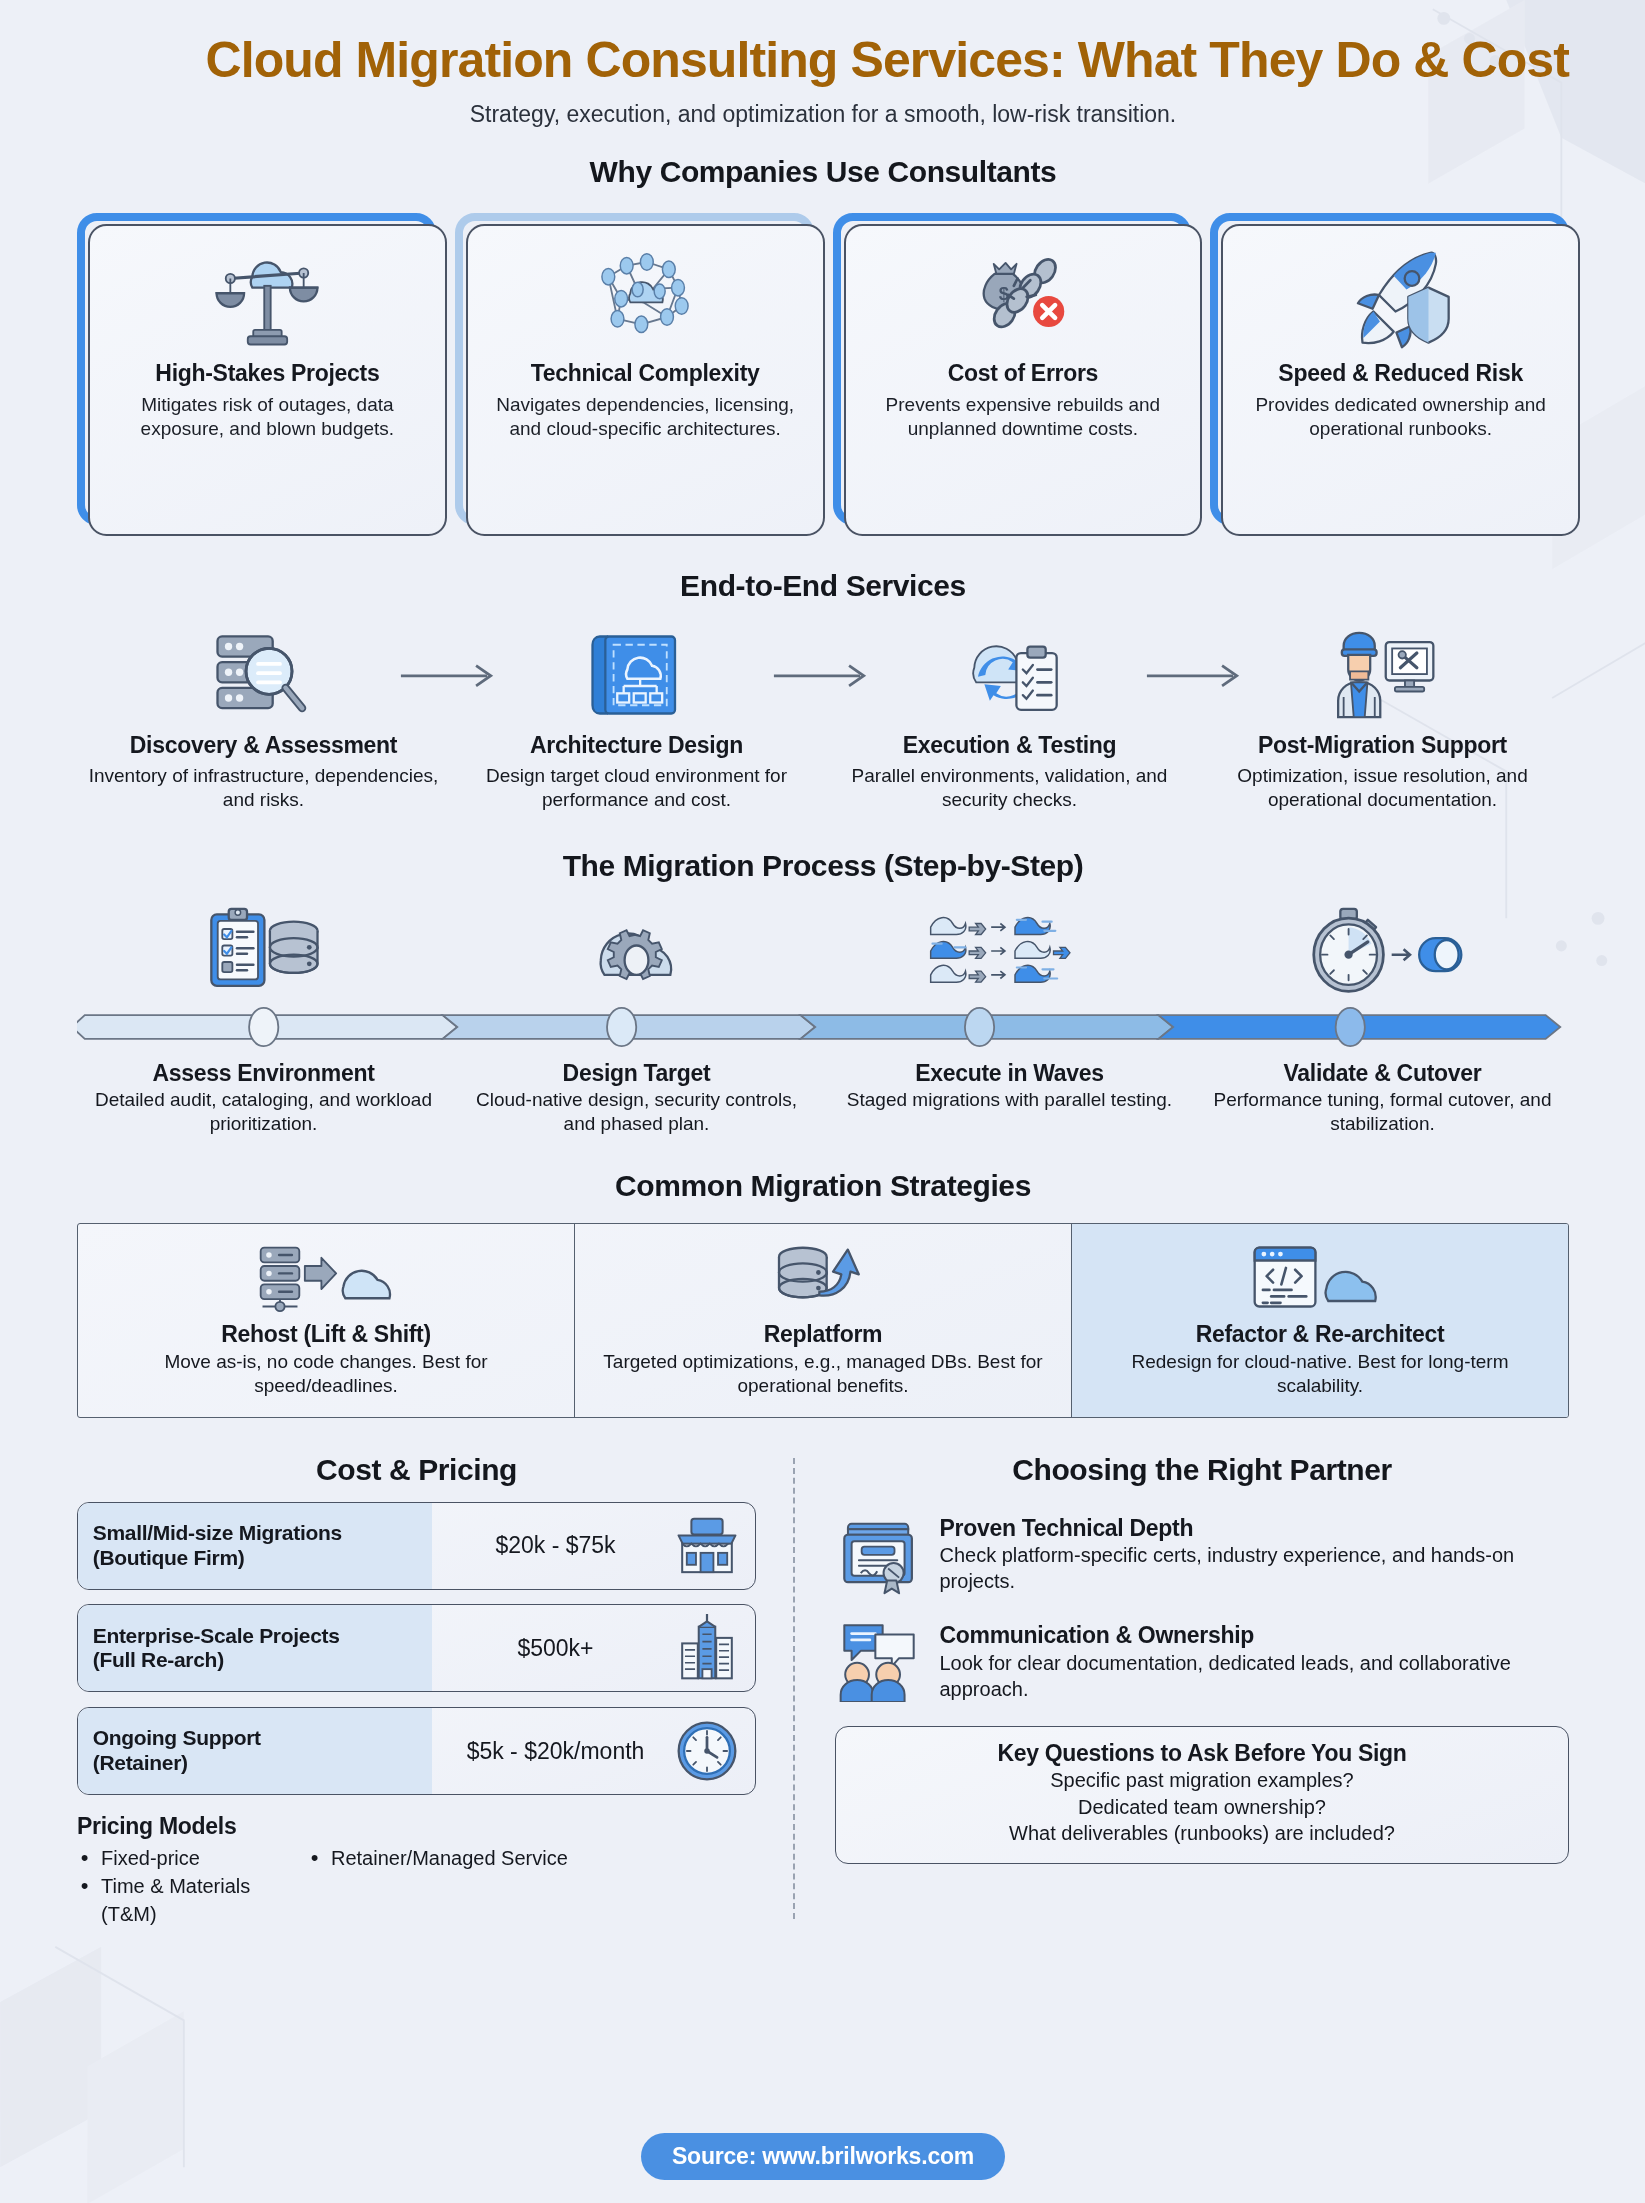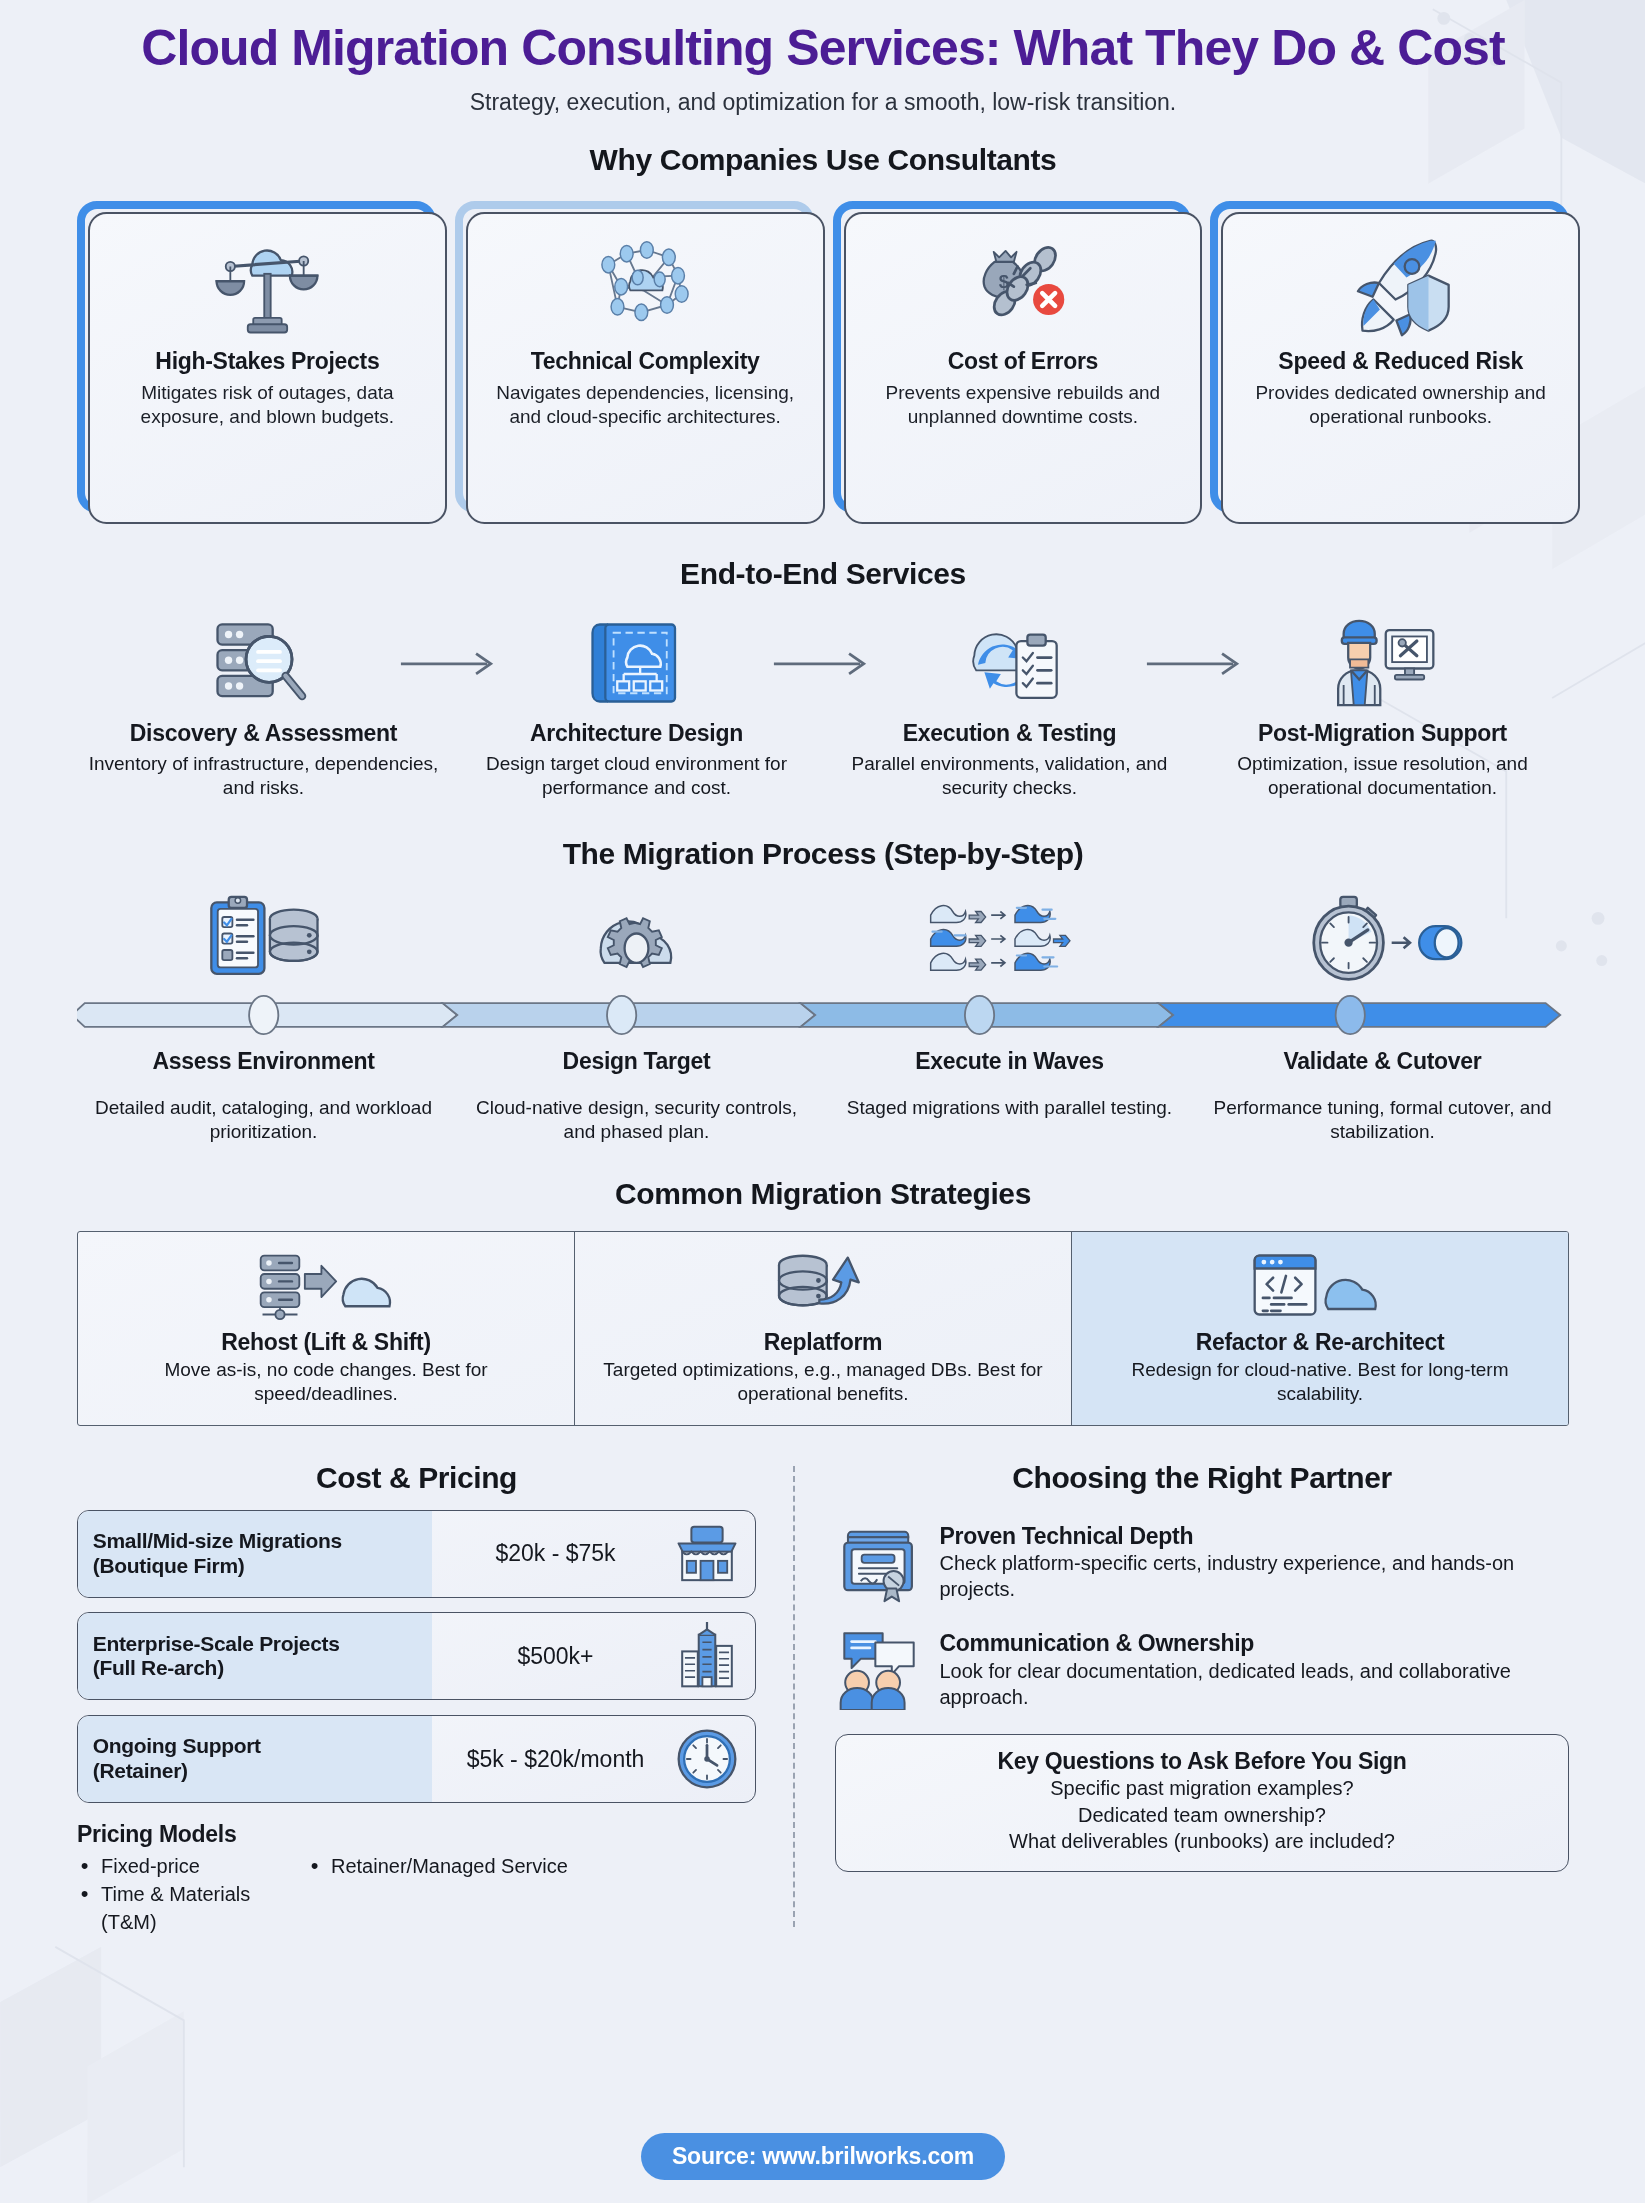--- a/index.html
+++ b/index.html
@@ -12,27 +12,27 @@
     overflow: hidden;
   }
 
   
   #bg-deco { position: absolute; inset: 0; z-index: 0; pointer-events: none; }
 
   #page { position: relative; z-index: 1; width: 1646px; height: 2204px; padding: 0 77px; }
 
   
   .main-title {
-    text-align: center;
+    text-align: right;
     font-size: 50px;
     font-weight: 700;
     letter-spacing: -0.9px;
-    padding-top: 21px;
+    padding-top: 33px;
     line-height: 1.08;
-    color: #4c1d95;
+    color: #a16207;
   }
   .subtitle {
     text-align: center;
     font-size: 23px;
     color: #2b313c;
     margin-top: 13.8px;
     font-weight: 400;
   }
 
   .section-title {
@@ -84,21 +84,21 @@
 
   
   .proc-wrap { margin-top: 37px; }
   .proc-icons { display: flex; margin-top: 20px; }
   .proc-icons > div { flex: 1 1 0; display: flex; justify-content: center; align-items: flex-end; height: 92px; }
   .timeline { position: relative; height: 39px; margin-top: 11px; }
   .timeline svg { position: absolute; left: 0; top: 0; }
   .proc-texts { display: flex; margin-top: 14.7px; }
   .proc-texts > div { flex: 1 1 0; text-align: center; padding: 0 13px; }
   .proc-name { font-size: 23px; font-weight: 700; letter-spacing:-0.3px; }
-  .proc-desc { font-size: 19px; line-height: 1.26; margin-top: 21px; }
+  .proc-desc { font-size: 19px; line-height: 1.26; margin-top: 1px; }
 
   
   .strat-wrap { margin-top: 33px; }
   .strat-box {
     margin-top: 20px;
     display: flex;
     border: 1.8px solid #55606f;
     border-radius: 3px;
     overflow: hidden;
     background: linear-gradient(160deg,#f4f6fb,#eaeef6);

